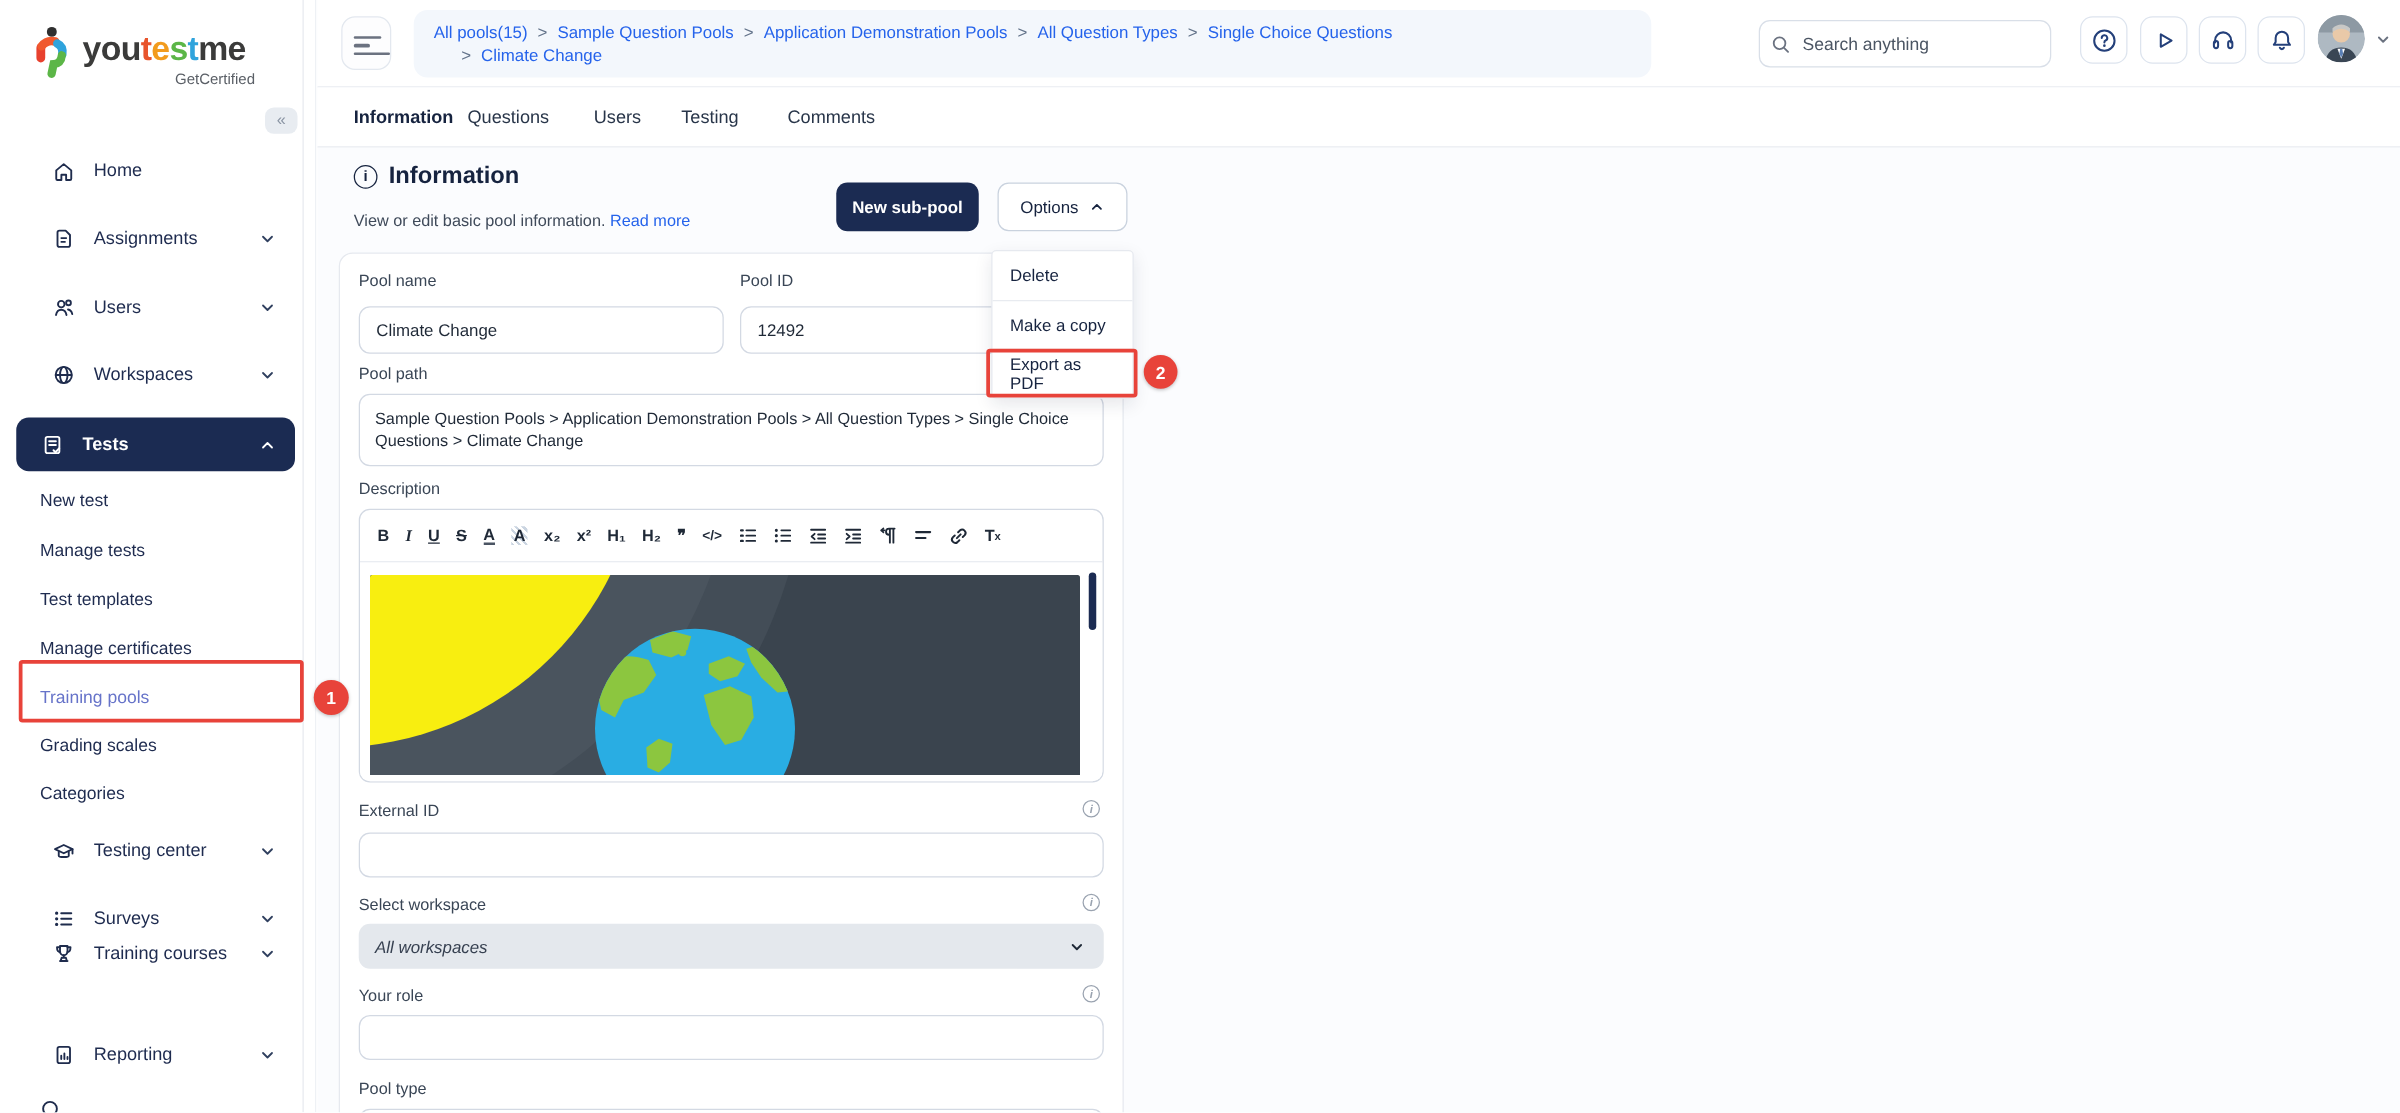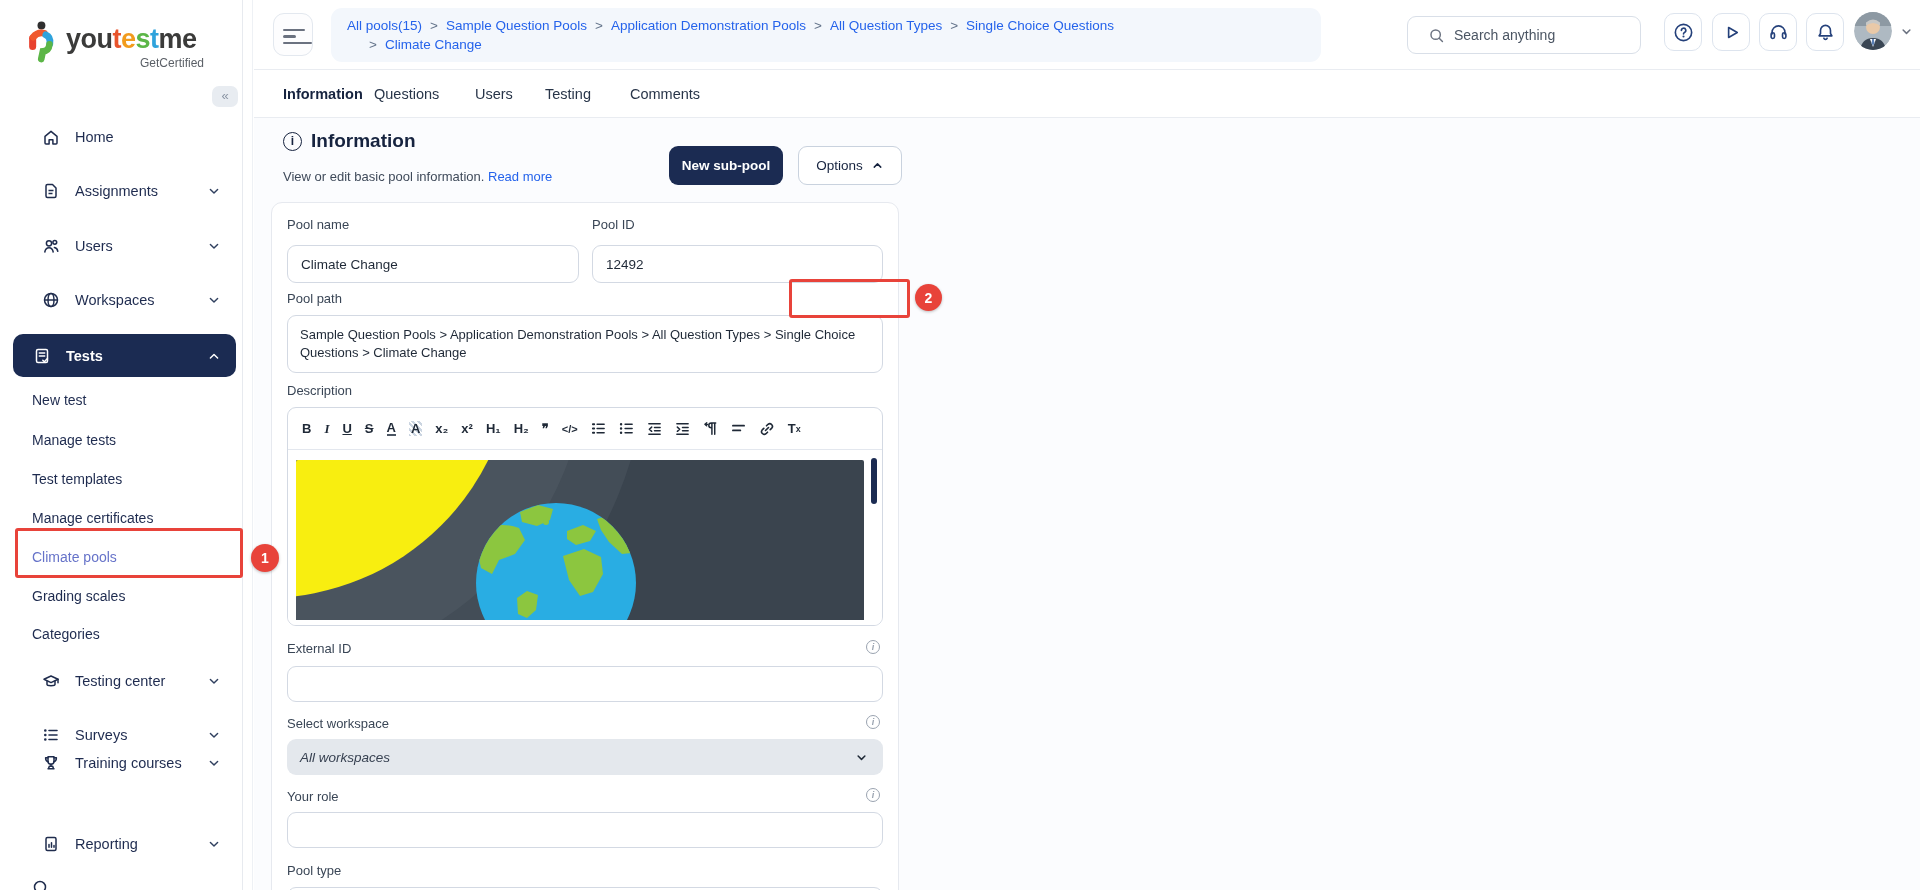--- a/index.html
+++ b/index.html
@@ -30,21 +30,21 @@
   .right-col { position:absolute; left:254px; top:0; right:0; bottom:0; background:#fbfcfe; }
   .header { position:absolute; left:0; top:0; right:0; height:70px; background:#fff; border-bottom:1px solid #e9ecf1; }
   .hamburger { position:absolute; left:19px; top:13px; width:40px; height:43px; border:1px solid #e3e8ef; border-radius:11px; background:#fdfdfe; cursor:pointer; display:flex; flex-direction:column; justify-content:center; gap:4px; padding-left:9px; }
   .hamburger i { display:block; height:2.4px; border-radius:2px; background:#6b7280; }
   .hamburger i:nth-child(1){width:16px}.hamburger i:nth-child(2){width:22px}.hamburger i:nth-child(3){width:13px}
   .breadcrumb { position:absolute; left:77px; top:8px; width:990px; height:54px; background:#f3f7fc; border-radius:11px; padding:8px 16px; font-size:13.5px; font-weight:500; }
   .breadcrumb .line { line-height:19px; }
   .breadcrumb .line2 { padding-left:22px; }
   .bc-link { color:#2563eb; cursor:pointer; }
   .bc-sep { color:#64748b; margin:0 8px; font-weight:400; }
-  .search-box { position:absolute; left:1153px; top:16px; width:234px; height:38px; border:1px solid #d9dfe8; border-radius:9px; background:#fff; display:flex; align-items:center; padding:0 20px; }
+  .search-box { position:absolute; left:1153px; top:16px; width:234px; height:38px; border:1px solid #d9dfe8; border-radius:9px; background:#fff; display:flex; align-items:center; padding:0 8px; }
   .search-box svg { flex:none; color:#6b7280; }
   .search-box input { border:none; outline:none; background:transparent; margin-left:9px; font-size:14px; color:#374151; width:170px; font-family:inherit; }
   .search-box input::placeholder { color:#4b5563; }
   .icon-btn { position:absolute; top:13px; width:38px; height:38px; border:1px solid #dde4ee; border-radius:10px; background:#fff; display:flex; align-items:center; justify-content:center; color:#24407a; cursor:pointer; }
   .avatar { position:absolute; left:1600px; top:12px; width:38px; height:38px; border-radius:50%; overflow:hidden; cursor:pointer; }
   .avatar-caret { position:absolute; left:1645px; top:24px; color:#6b7280; cursor:pointer; }
 
   .tabbar { position:absolute; left:0; top:70px; right:0; height:48px; background:#fff; border-bottom:1px solid #e9ecf1; }
   .tab { position:absolute; top:0; height:48px; display:flex; align-items:center; font-size:14.5px; color:#283549; cursor:pointer; }
   .tab.active { font-weight:bold; color:#16233f; }
@@ -166,21 +166,21 @@
       <span>Tests</span>
       <span class="nav-chev"><svg width="16" height="16" viewBox="0 0 20 20" fill="none" stroke="currentColor" stroke-width="1.8" stroke-linecap="round" stroke-linejoin="round">
             <path d="M5.5 12.5L10 8l4.5 4.5"></path>
           </svg></span>
     </div>
 
     <div class="nav-sub" style="top:382px">New test</div>
     <div class="nav-sub" style="top:422px">Manage tests</div>
     <div class="nav-sub" style="top:461px">Test templates</div>
     <div class="nav-sub" style="top:500px">Manage certificates</div>
-    <div class="nav-sub selected" style="top:539px">Climate pools</div>
+    <div class="nav-sub selected" style="top:539px">Training pools</div>
     <div class="nav-sub" style="top:578px">Grading scales</div>
     <div class="nav-sub" style="top:616px">Categories</div>
 
     <div class="nav-item" style="top:661px">
       <span class="nav-ic">
           <svg width="20" height="20" viewBox="0 0 20 20" fill="none" stroke="currentColor" stroke-width="1.5" stroke-linejoin="round" stroke-linecap="round">
             <path d="M3 8.3 10 5l7 3.3-7 3.3z"></path>
             <path d="M6 10.3v3.2c0 1.5 8 1.5 8 0v-3.2"></path>
             <path d="M17 8.3v3.5"></path>
           </svg>
@@ -435,19 +435,24 @@
         <span class="f-label" style="left:15px; top:586px">Your role</span>
         <span class="f-info" style="left:594px; top:585px">i</span>
         <input class="f-input" style="left: 15px; top: 609px; width: 596px; height: 36px;" value="">
 
         <span class="f-label" style="left:15px; top:660px">Pool type</span>
         <input class="f-input" style="left: 15px; top: 684px; width: 596px; height: 36px;" value="">
       </div>
     </div>
   </div>
 
+  <div class="menu">
+    <div class="menu-item">Delete</div>
+    <div class="menu-item">Make a copy</div>
+    <div class="menu-item">Export as PDF</div>
+  </div>
 
   <div class="ann-rect" style="left:15px; top:528px; width:228px; height:50px"></div>
   <div class="ann-dot" style="left:251px; top:544px">1</div>
   <div class="ann-rect" style="left:789px; top:279px; width:121px; height:39px"></div>
   <div class="ann-dot" style="left:915px; top:284px; width:27px; height:27px">2</div>
 
 </div>
 
 </body></html>

